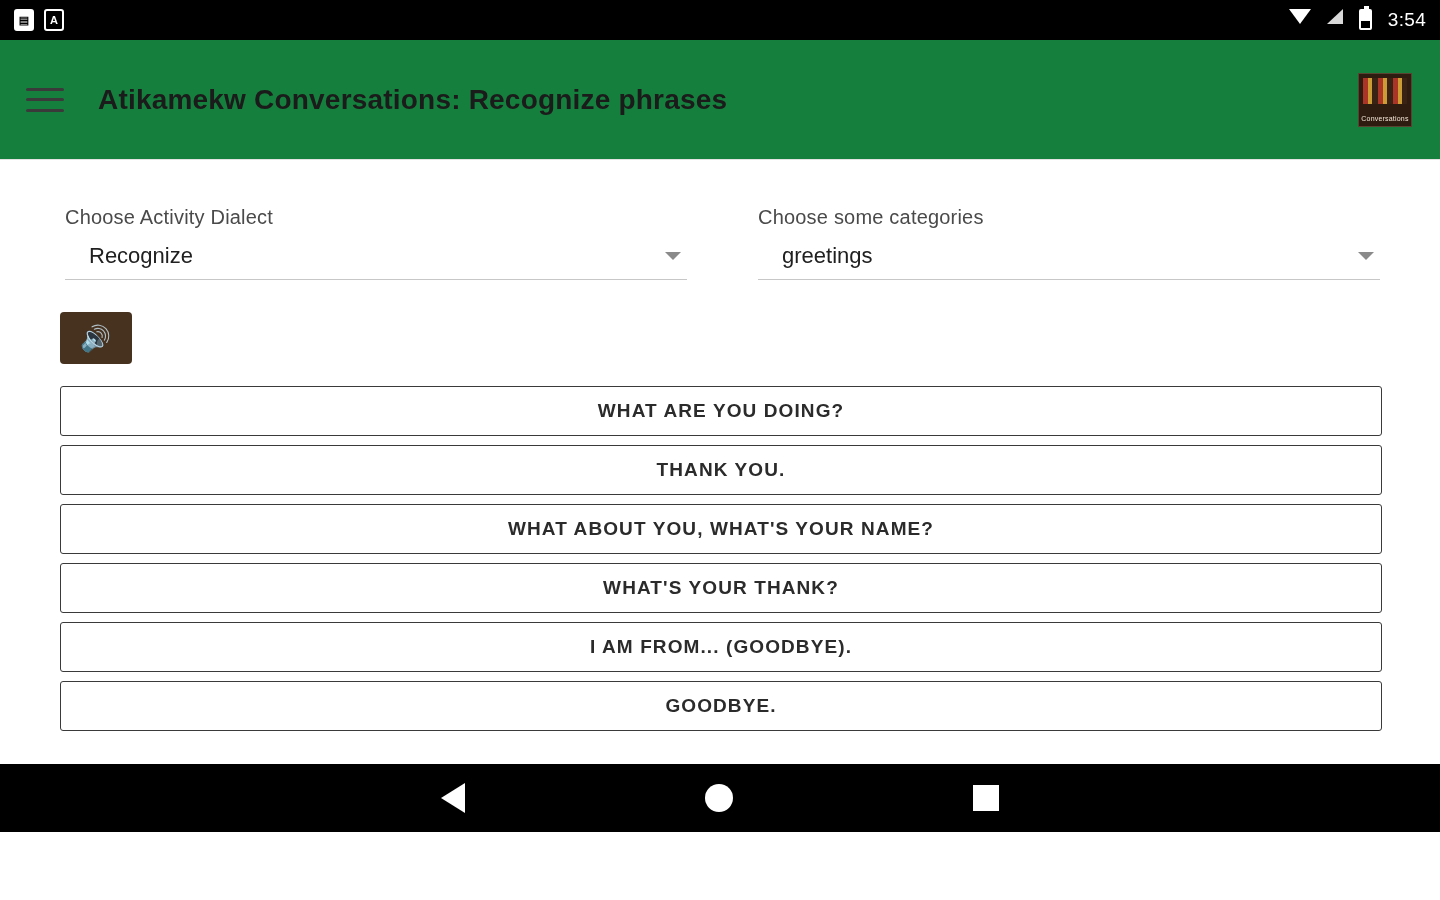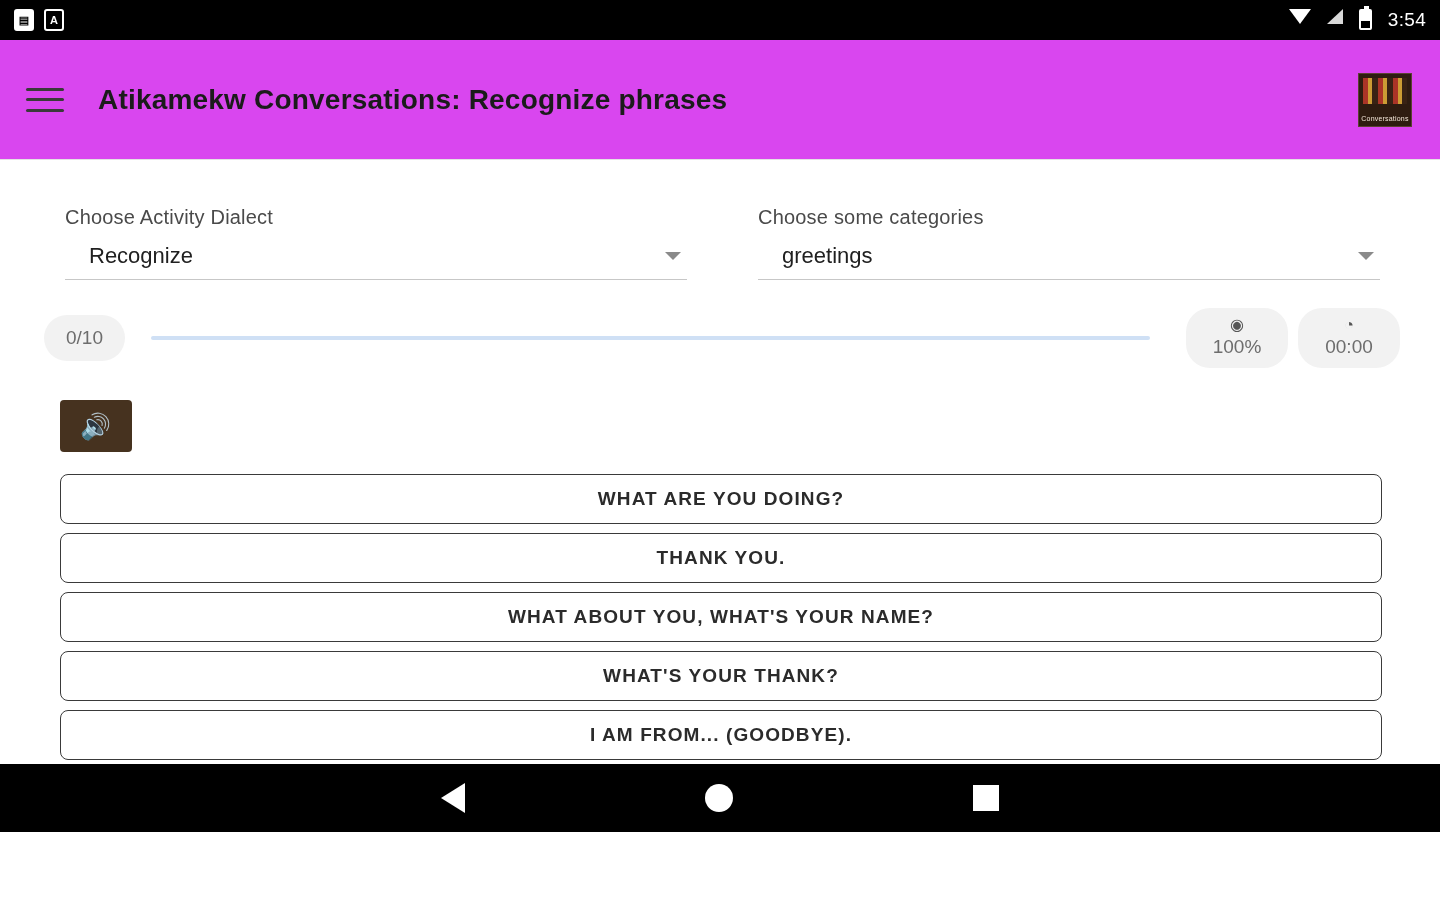--- a/index.html
+++ b/index.html
@@ -42,21 +42,21 @@
   }
   .battery-icon:after {
     content: ""; position: absolute; top: -5px; left: 3px;
     width: 5px; height: 3px; background: #ffffff;
   }
   .status-clock { font-size: 19px; letter-spacing: .3px; }
 
   
   .app-bar {
     height: 120px;
-    background: #d946ef;
+    background: #15803d;
     display: flex; align-items: center;
     padding: 0 28px 0 26px;
     border-bottom: 1px solid #e3e3e3;
   }
   .hamburger { width: 38px; height: 30px; display: flex; flex-direction: column; justify-content: space-between; padding: 3px 0; cursor: pointer; }
   .hamburger span { display: block; height: 3px; background: #3a3a3a; border-radius: 2px; }
   .app-title {
     margin-left: 34px;
     font-size: 28px;
     font-weight: bold;
@@ -125,21 +125,21 @@
     display: flex; align-items: center; justify-content: center;
     cursor: pointer;
   }
   .speaker-glyph { color: #ffffff; font-size: 25px; line-height: 1; }
   .prompt-text { margin-left: 24px; font-size: 22px; color: #9a9a9a; }
 
   
   .phrase-list { padding: 22px 58px 0 60px; }
   .phrase-btn {
     border: 1px solid #3a3a3a;
-    border-radius: 8px;
+    border-radius: 3px;
     height: 50px;
     margin-bottom: 9px;
     display: flex; align-items: center; justify-content: center;
     font-size: 19px; font-weight: bold;
     letter-spacing: 1.1px;
     color: #2b2b2b;
     background: #ffffff;
     cursor: pointer;
   }
 
@@ -194,34 +194,20 @@
     </div>
     <div class="select-group">
       <div class="select-label">Choose some categories</div>
       <div class="select-box">
         <div class="select-value">greetings</div>
         <div class="caret"></div>
       </div>
     </div>
   </div>
 
-  <div class="progress-row">
-    <div class="score-chip">0/10</div>
-    <div class="progress-track">
-      <div class="progress-fill" id="progress-fill" style="width: 0%;"></div>
-    </div>
-    <div class="meter">
-      <div class="glyph">◉</div>
-      <div class="val">100%</div>
-    </div>
-    <div class="meter">
-      <div class="glyph">◔</div>
-      <div class="val">00:00</div>
-    </div>
-  </div>
 
   <div class="prompt-row">
     <div class="speaker-btn">
       <span class="speaker-glyph">🔊</span>
     </div>
   </div>
 
   <div class="phrase-list" id="phrase-list">
       <div class="phrase-btn">WHAT ARE YOU DOING?</div>
       <div class="phrase-btn">THANK YOU.</div>

